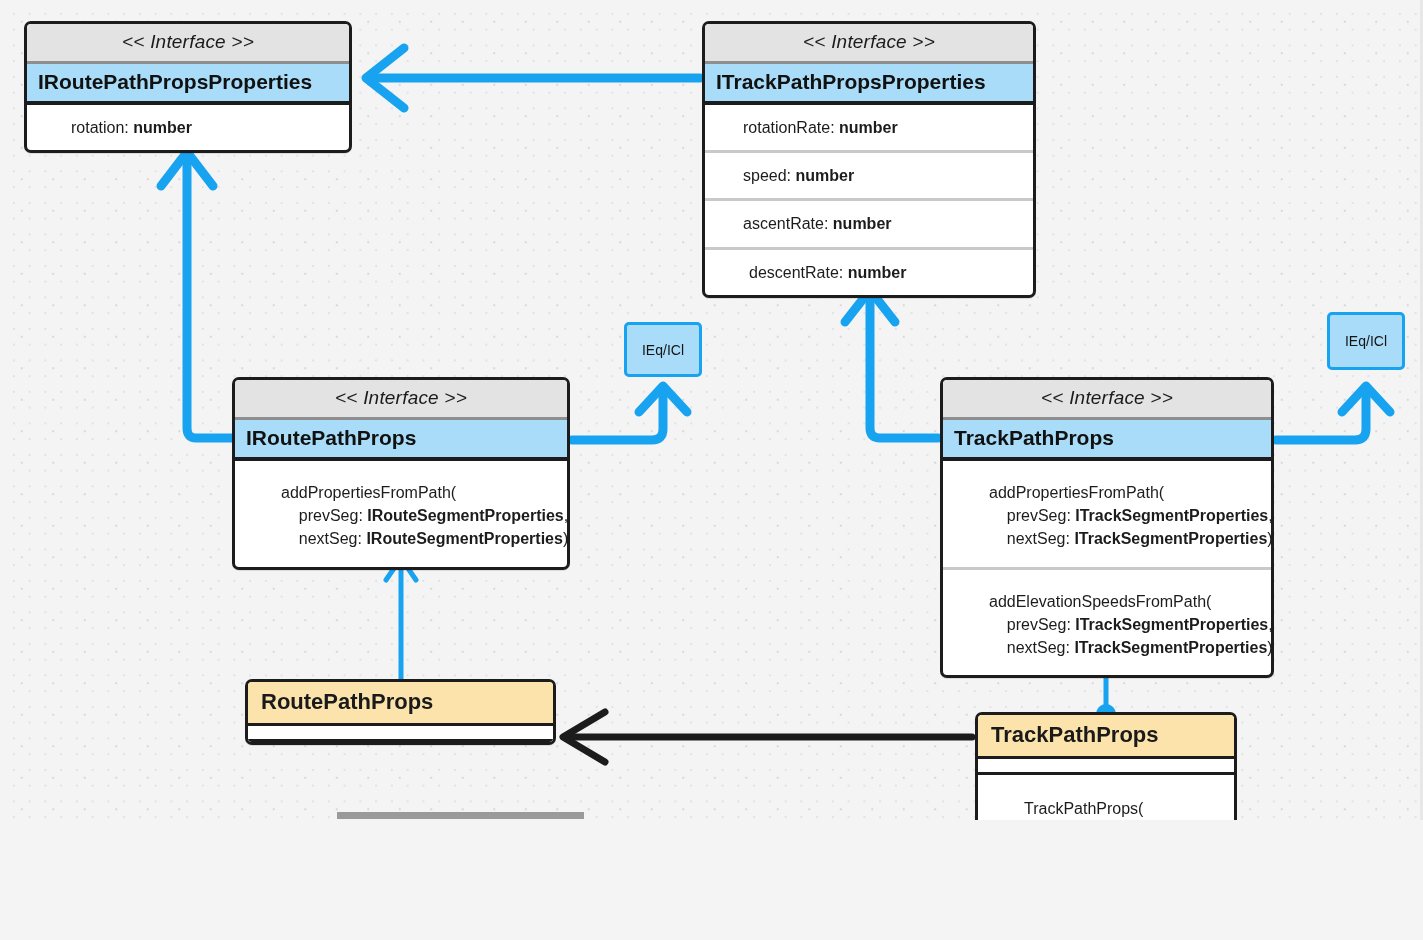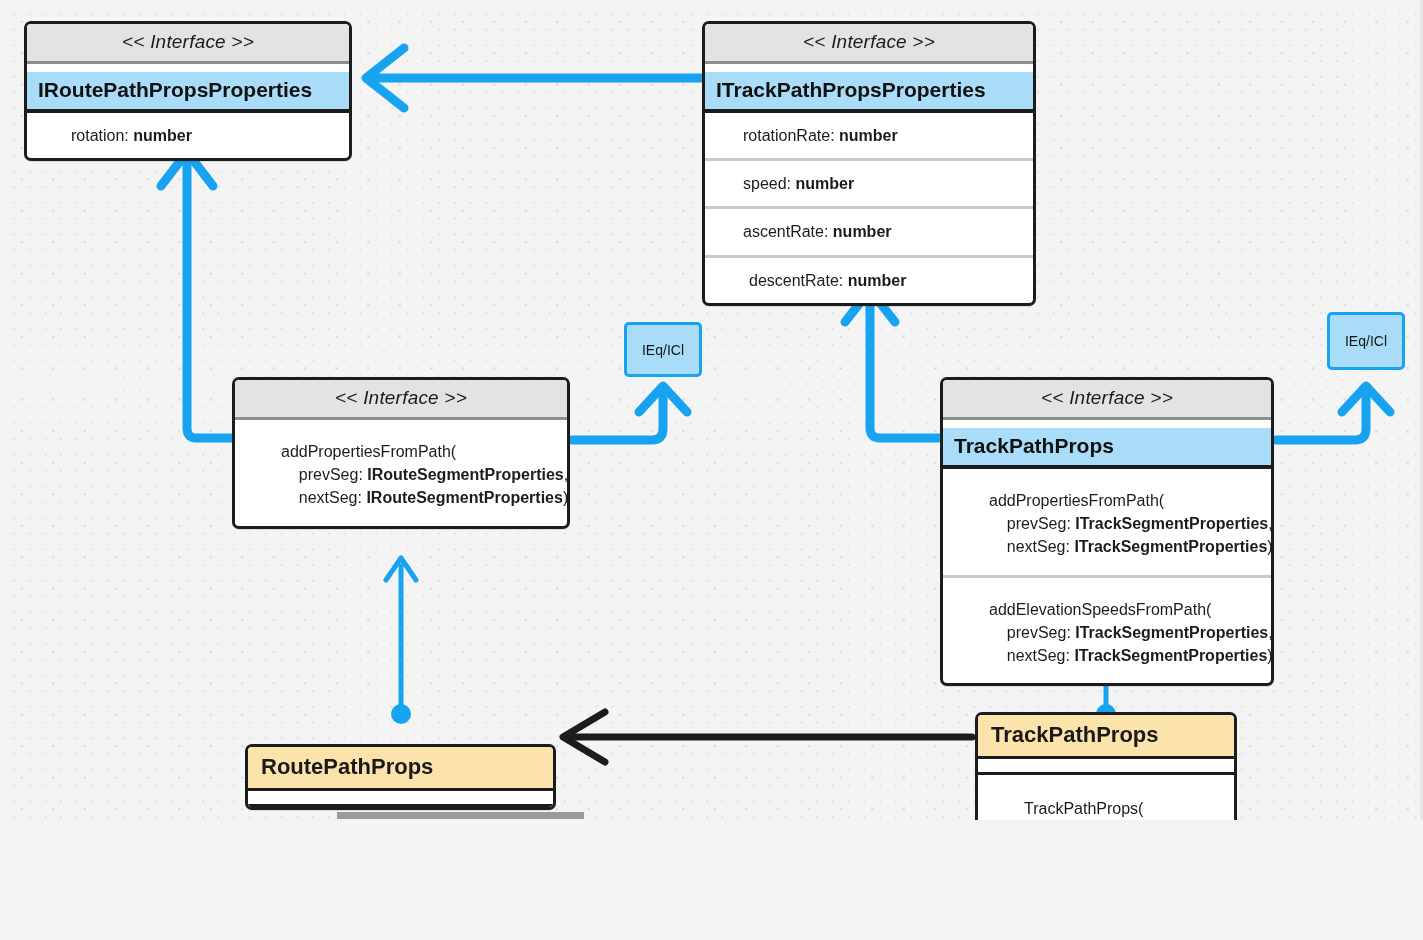--- a/index.html
+++ b/index.html
@@ -50,21 +50,20 @@
     border-bottom: 3px solid #8e8e8e;
     letter-spacing: 0.2px;
   }
   .title-blue {
     background: #a8dcf8;
     font-weight: bold;
     font-size: 21px;
     color: #111;
     padding: 6px 0 7px 11px;
     border-bottom: 4px solid #1c1c1c;
-    margin-top: 8px;
   }
   .title-orange {
     background: #fbe3ab;
     font-weight: bold;
     font-size: 22px;
     color: #1a1a1a;
     padding: 7px 0 8px 13px;
     border-bottom: 3px solid #1c1c1c;
   }
   .empty-compartment {
@@ -188,37 +187,38 @@
     <div class="stereotype">&lt;&lt; Interface &gt;&gt;</div>
     <div class="title-blue">ITrackPathPropsProperties</div>
     <div class="member">rotationRate: <b>number</b></div>
     <div class="member">speed: <b>number</b></div>
     <div class="member">ascentRate: <b>number</b></div>
     <div class="member">descentRate: <b>number</b></div>
   </div>
 
   <div class="uml-box" style="left:232px; top:377px; width:338px;">
     <div class="stereotype">&lt;&lt; Interface &gt;&gt;</div>
+    <div class="title-blue">IRoutePathProps</div>
     <div class="member block">addPropertiesFromPath(
     prevSeg: <b>IRouteSegmentProperties</b>,
     nextSeg: <b>IRouteSegmentProperties</b>)</div>
   </div>
 
   <div class="uml-box" style="left:940px; top:377px; width:334px;">
     <div class="stereotype">&lt;&lt; Interface &gt;&gt;</div>
     <div class="title-blue">TrackPathProps</div>
     <div class="member block">addPropertiesFromPath(
     prevSeg: <b>ITrackSegmentProperties</b>,
     nextSeg: <b>ITrackSegmentProperties</b>)</div>
     <div class="member block">addElevationSpeedsFromPath(
     prevSeg: <b>ITrackSegmentProperties</b>,
     nextSeg: <b>ITrackSegmentProperties</b>)</div>
   </div>
 
-  <div class="uml-box" style="left:245px; top:744px; width:311px;">
+  <div class="uml-box" style="left:245px; top:679px; width:311px;">
     <div class="title-orange">RoutePathProps</div>
     <div class="empty-compartment"></div>
   </div>
 
   <div class="uml-box" style="left:975px; top:712px; width:262px;">
     <div class="title-orange">TrackPathProps</div>
     <div class="empty-compartment"></div>
     <div class="member block" style="padding:22px 10px 26px 46px;">TrackPathProps(
     rotation?: <b>number</b>,
     speed?: <b>number</b>,

